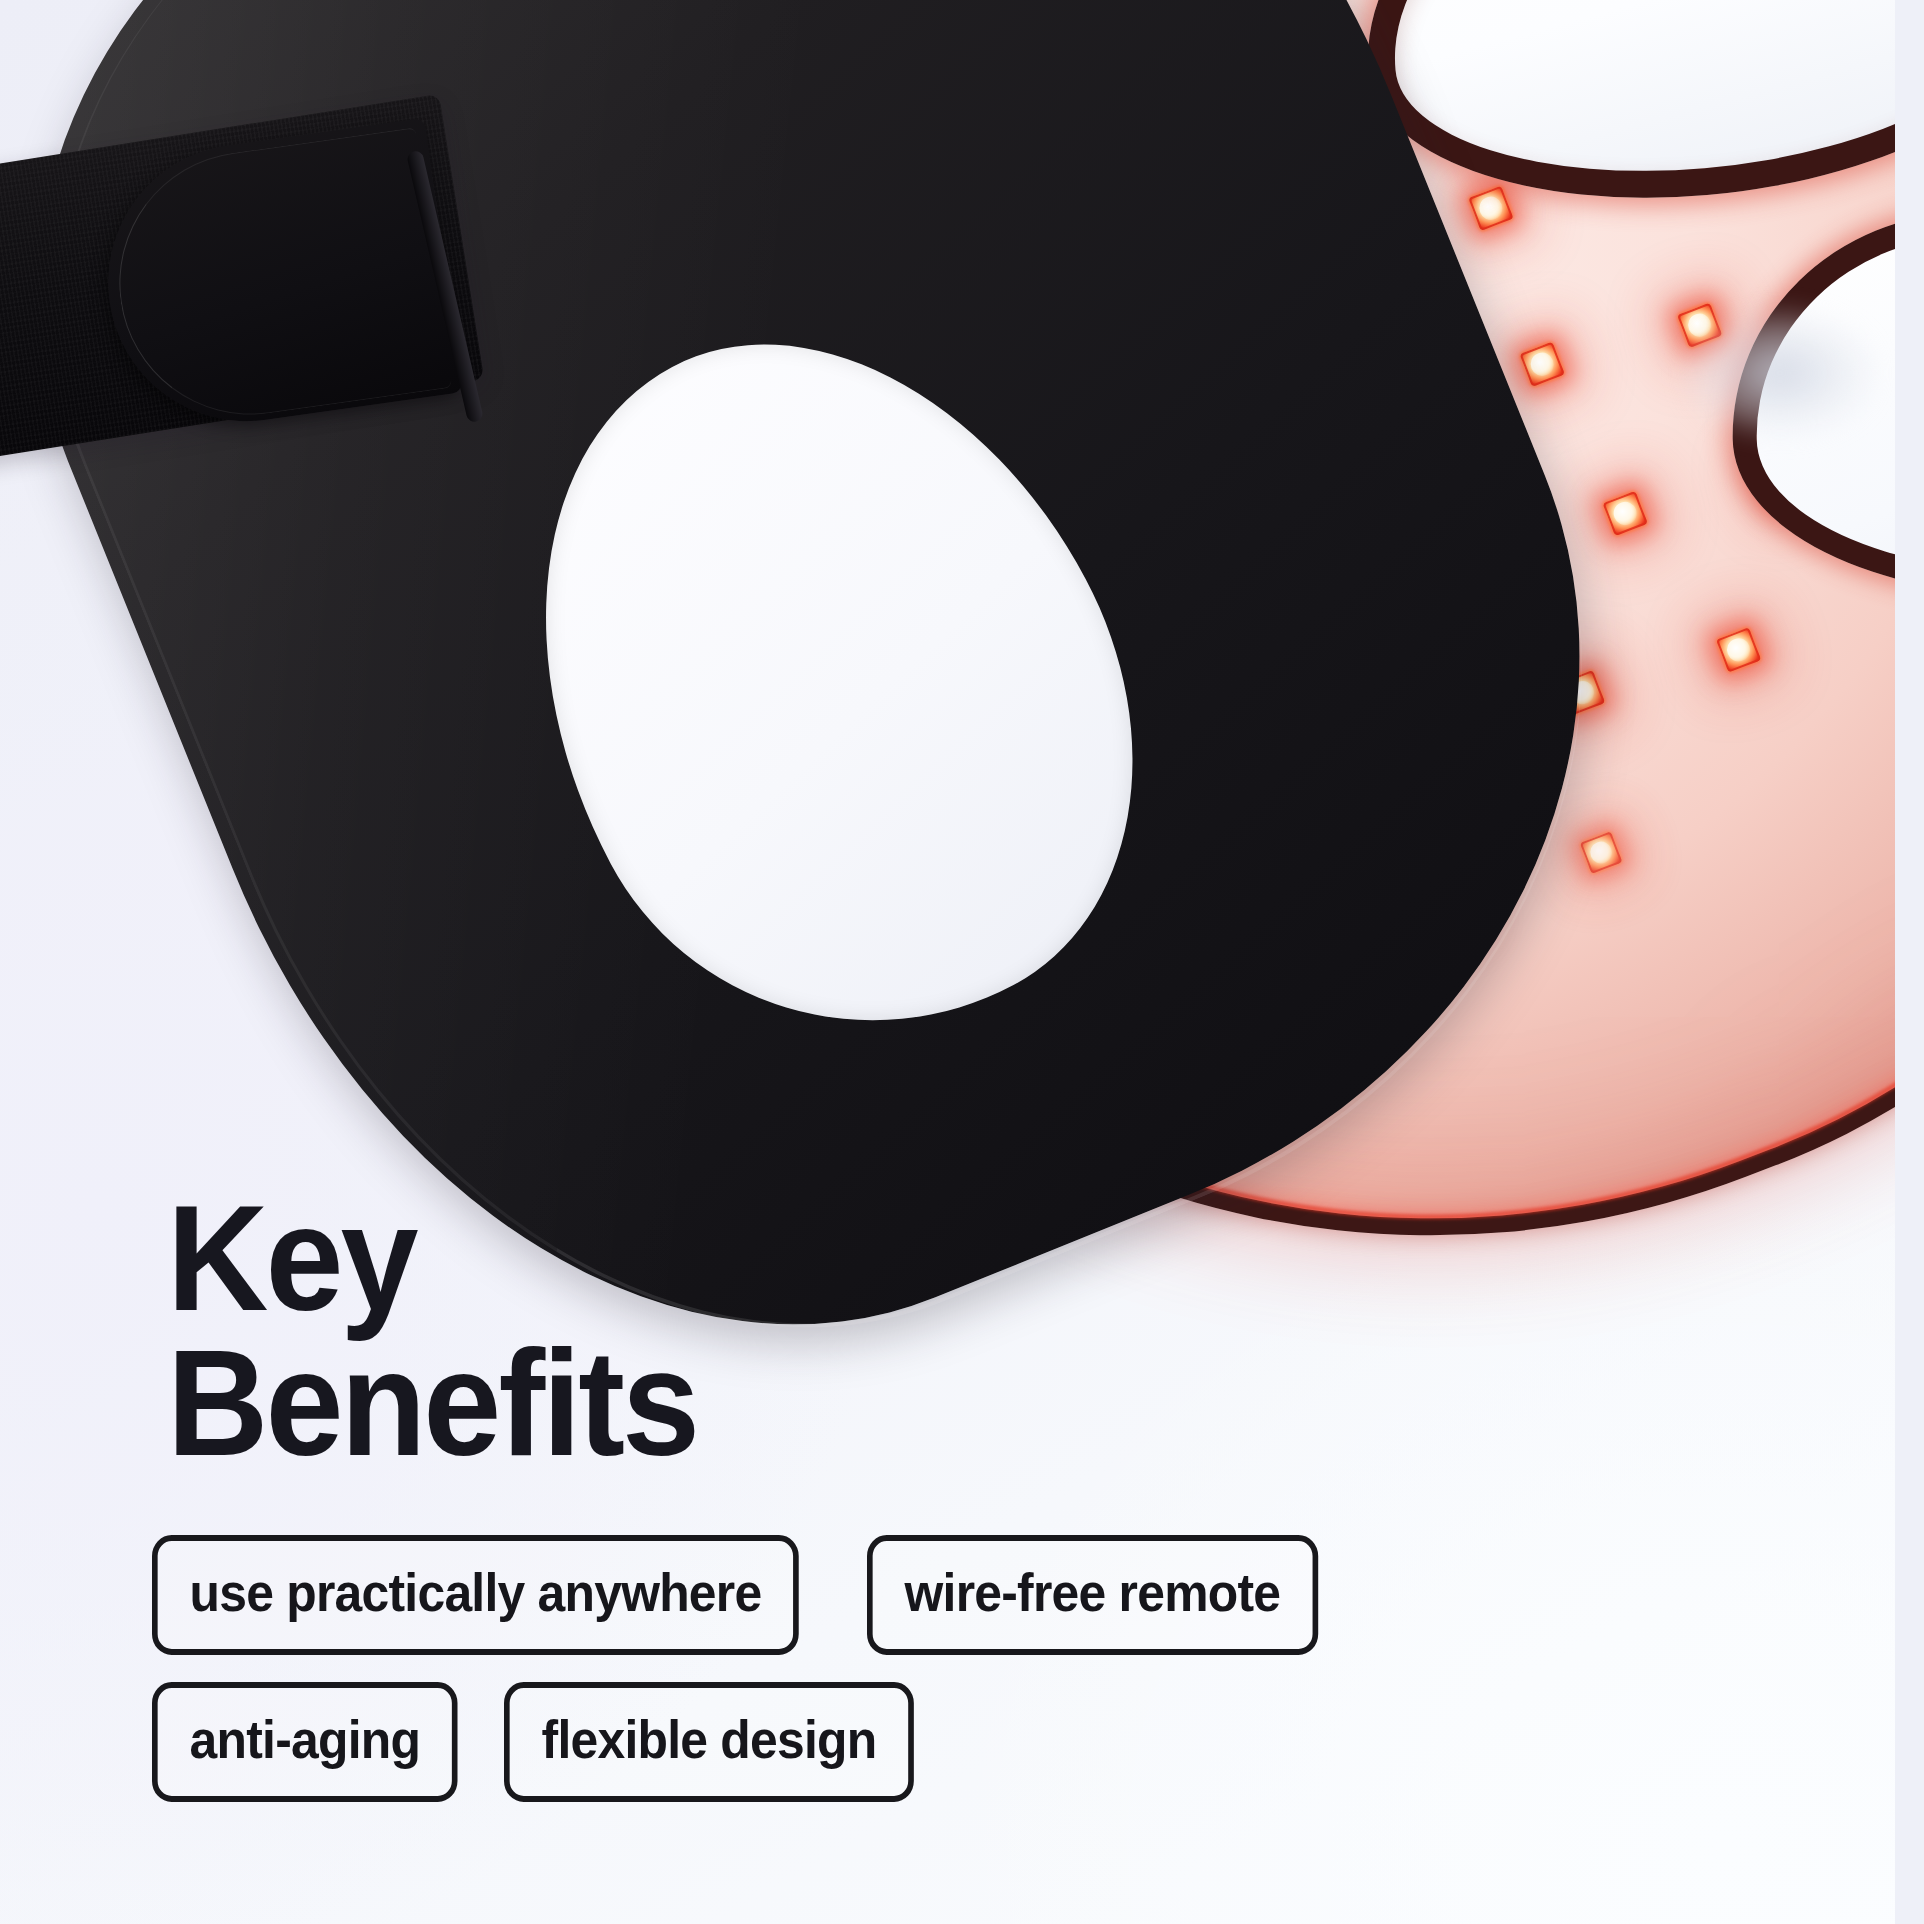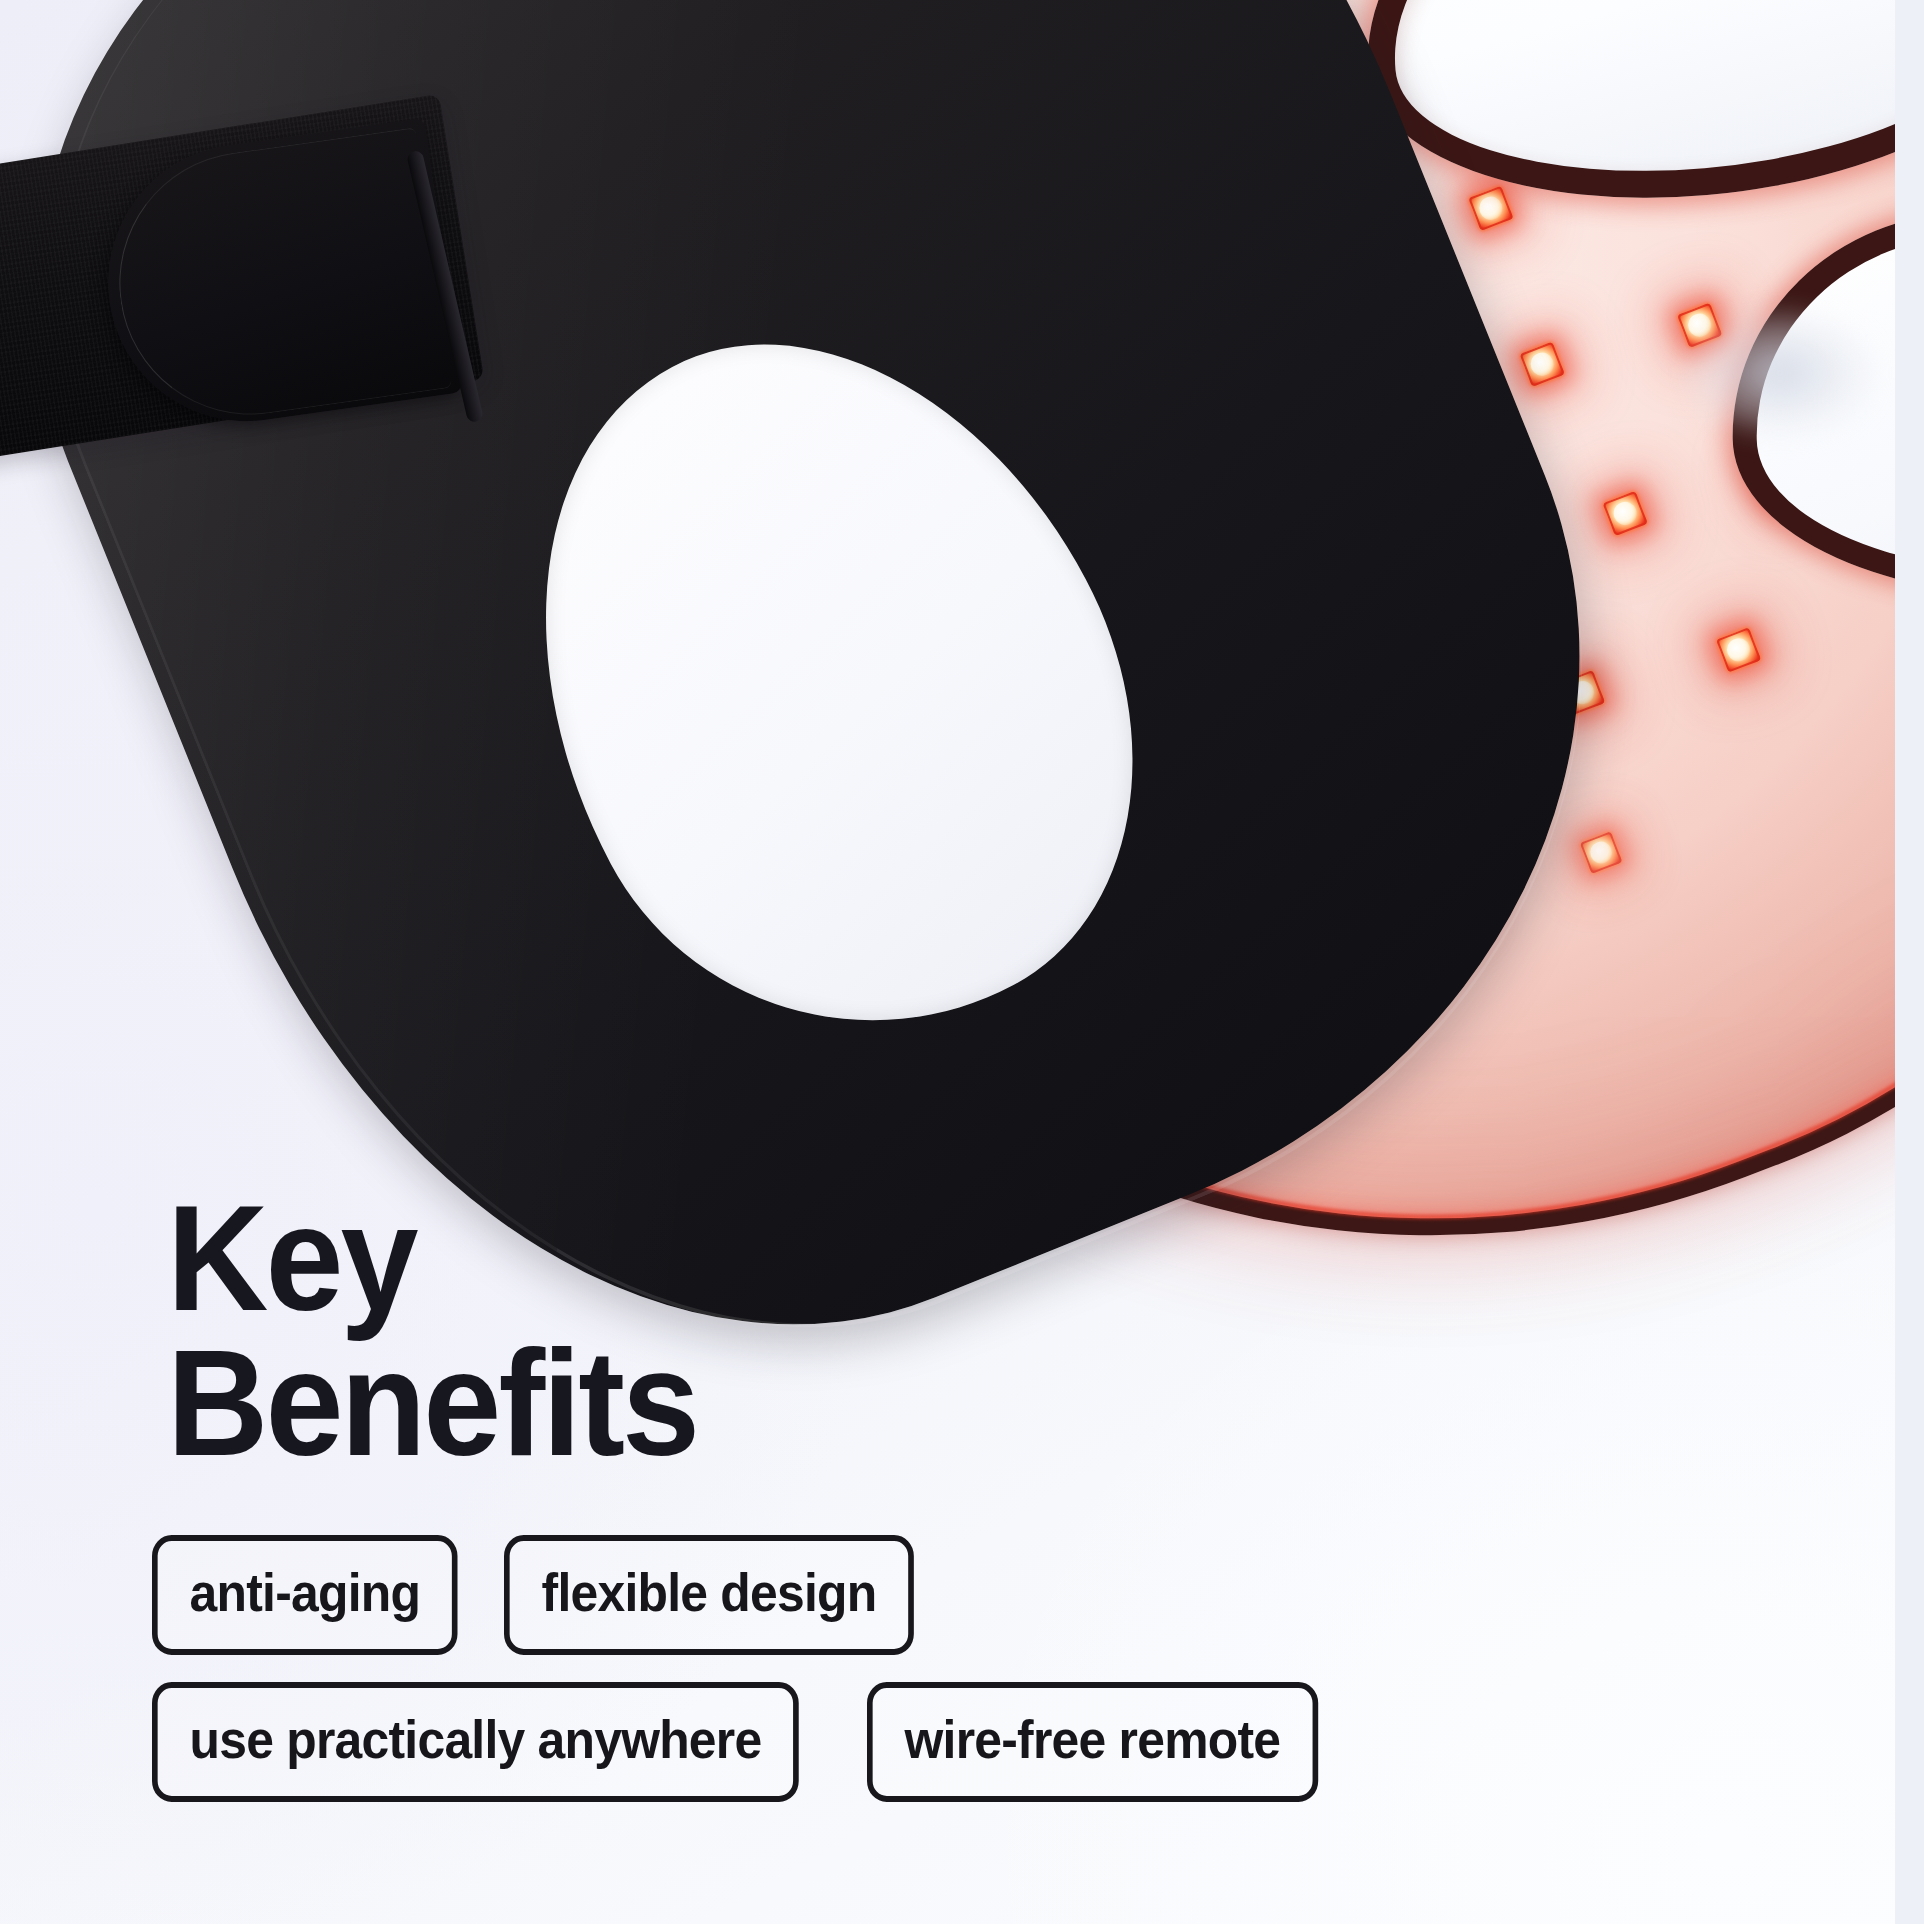--- a/index.html
+++ b/index.html
@@ -263,27 +263,27 @@
   </div>
 
   <div class="content">
 
     <h1 class="heading">Key
 Benefits</h1>
 
     <div class="pills">
 
       <div class="pill-row">
+        <span class="pill">use practically anywhere</span>
+        <span class="pill">wire-free remote</span>
+      </div>
+
+      <div class="pill-row">
         <span class="pill">anti-aging</span>
         <span class="pill">flexible design</span>
       </div>
 
-      <div class="pill-row">
-        <span class="pill">use practically anywhere</span>
-        <span class="pill">wire-free remote</span>
-      </div>
-
 
     </div>
   </div>
 
 </div>
 
 
 </body></html>

